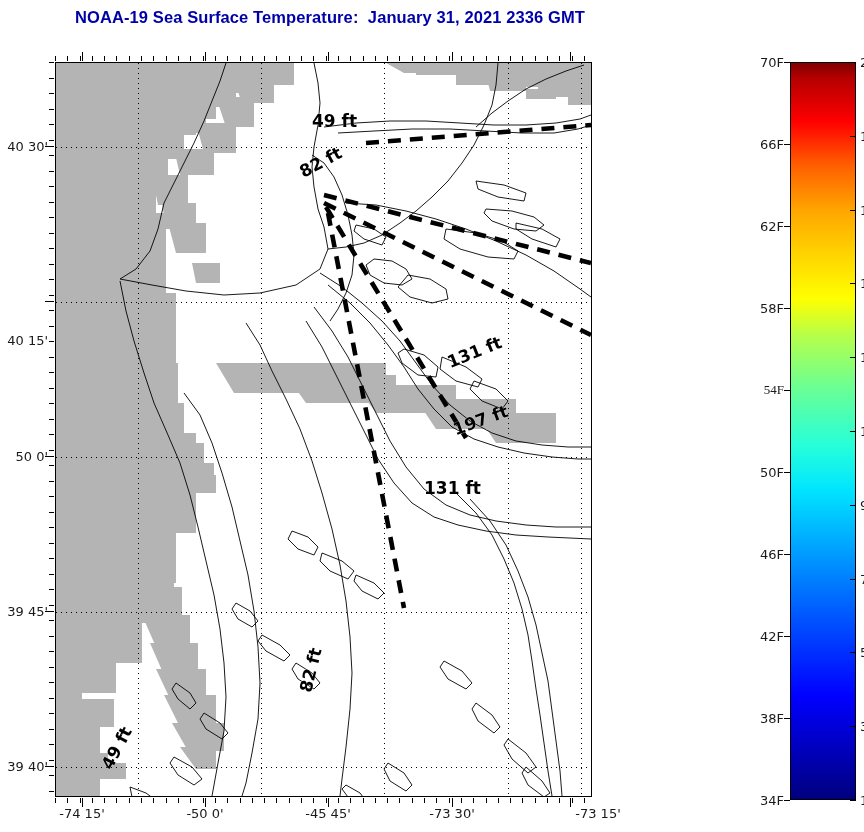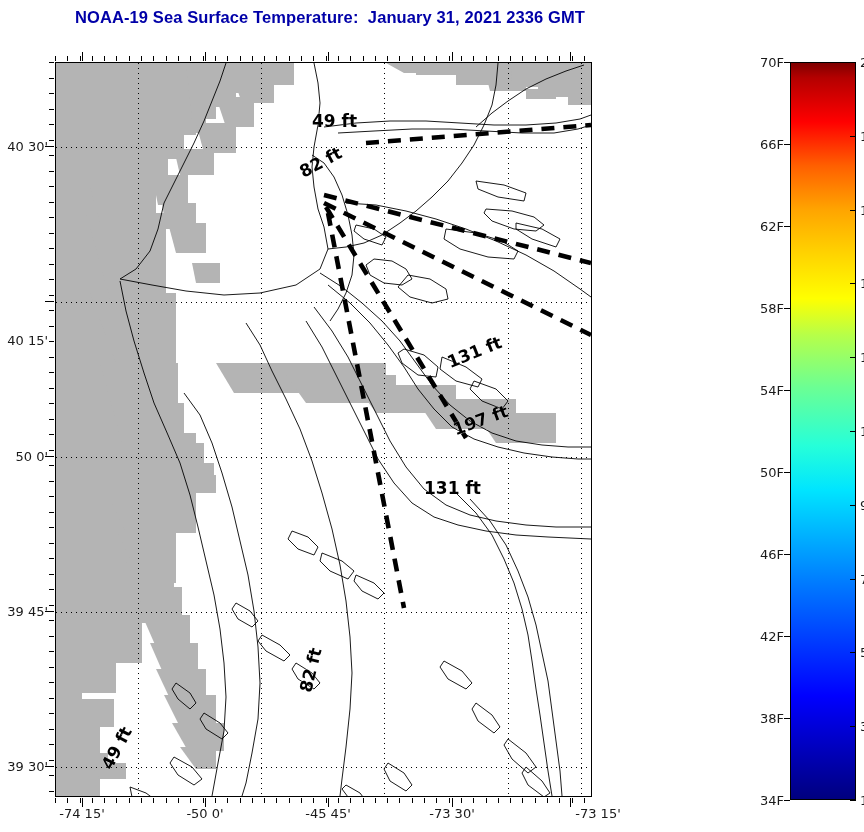--- a/index.html
+++ b/index.html
@@ -441,36 +441,36 @@
 <div class="axlabel xlab" style="left:82px;top:806px;">-74 15'</div>
 <div class="axlabel xlab" style="left:205px;top:806px;">-50 0'</div>
 <div class="axlabel xlab" style="left:328px;top:806px;">-45 45'</div>
 <div class="axlabel xlab" style="left:452px;top:806px;">-73 30'</div>
 <div class="axlabel xlab" style="left:598px;top:806px;">-73 15'</div>
 
 <div class="axlabel ylab" style="left:0px;width:48px;top:146px;">40 30'</div>
 <div class="axlabel ylab" style="left:0px;width:48px;top:301px;margin-top:39px;">40 15'</div>
 <div class="axlabel ylab" style="left:0px;width:48px;top:456px;">50 0'</div>
 <div class="axlabel ylab" style="left:0px;width:48px;top:611px;">39 45'</div>
-<div class="axlabel ylab" style="left:0px;width:48px;top:766px;">39 30'</div>
+<div class="axlabel ylab" style="left:0px;width:48px;top:766px;">39 40'</div>
 
 <div id="colorbar-wrap">
   <div id="colorbar"></div>
 </div>
 <div id="cb-ticks">
     <div class="cb-tick" style="left: 784px; top: 62px;"></div>
     <div class="cb-lab" style="left: 748px; top: 62px; width: 36px; text-align: right;">70F</div>
     <div class="cb-tick" style="left: 784px; top: 144px;"></div>
     <div class="cb-lab" style="left: 748px; top: 144px; width: 36px; text-align: right;">66F</div>
     <div class="cb-tick" style="left: 784px; top: 226px;"></div>
     <div class="cb-lab" style="left: 748px; top: 226px; width: 36px; text-align: right;">62F</div>
     <div class="cb-tick" style="left: 784px; top: 308px;"></div>
     <div class="cb-lab" style="left: 748px; top: 308px; width: 36px; text-align: right;">58F</div>
     <div class="cb-tick" style="left: 784px; top: 390px;"></div>
-    <div class="cb-lab" style="left: 748px; top: 390px; width: 36px; text-align: right;">54F</div>
+    <div class="cb-lab" style="left: 748px; top: 390px; width: 36px; text-align: right; font-family: Liberation Serif, serif;">54F</div>
     <div class="cb-tick" style="left: 784px; top: 472px;"></div>
     <div class="cb-lab" style="left: 748px; top: 472px; width: 36px; text-align: right;">50F</div>
     <div class="cb-tick" style="left: 784px; top: 554px;"></div>
     <div class="cb-lab" style="left: 748px; top: 554px; width: 36px; text-align: right;">46F</div>
     <div class="cb-tick" style="left: 784px; top: 636px;"></div>
     <div class="cb-lab" style="left: 748px; top: 636px; width: 36px; text-align: right;">42F</div>
     <div class="cb-tick" style="left: 784px; top: 718px;"></div>
     <div class="cb-lab" style="left: 748px; top: 718px; width: 36px; text-align: right;">38F</div>
     <div class="cb-tick" style="left: 784px; top: 800px;"></div>
     <div class="cb-lab" style="left: 748px; top: 800px; width: 36px; text-align: right;">34F</div>

